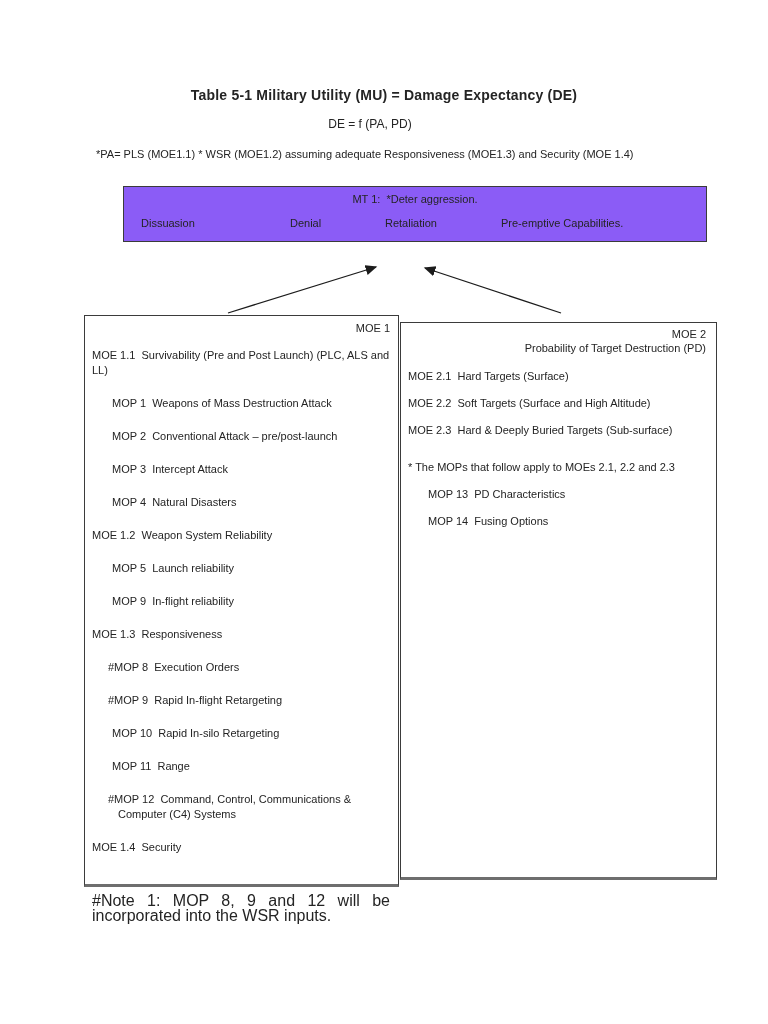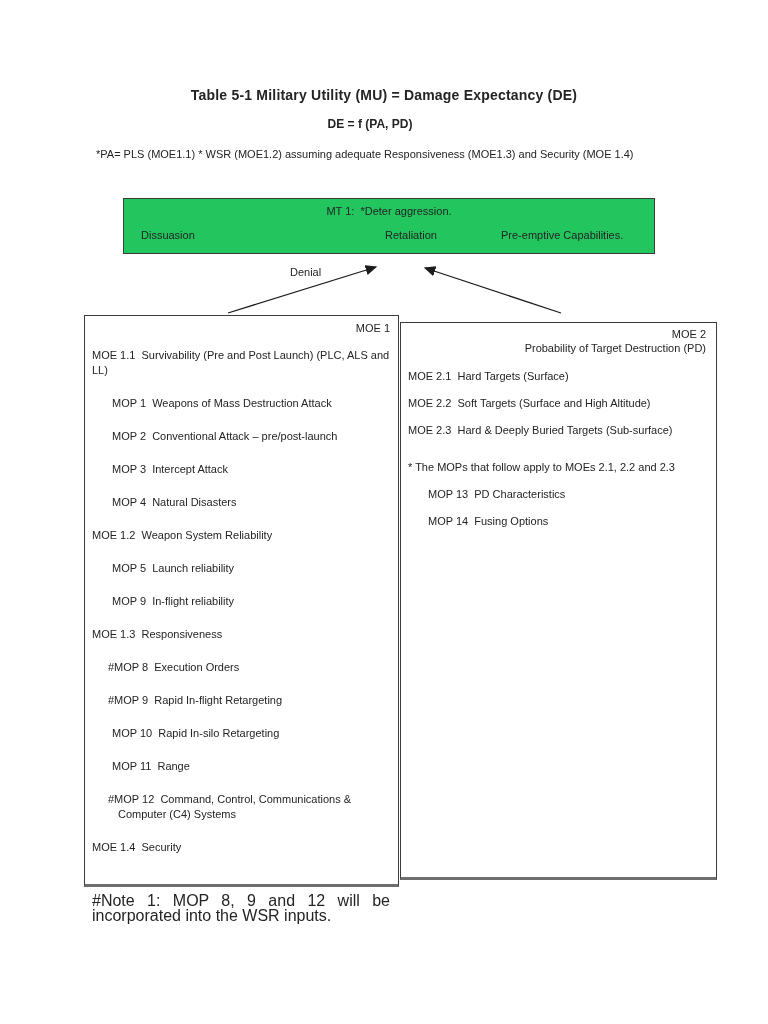--- a/index.html
+++ b/index.html
@@ -7,37 +7,37 @@
     position:relative;width:768px;height:1024px;background:#ffffff;
     font-family:"Liberation Sans","DejaVu Sans",sans-serif;
     color:#242424;overflow:hidden;
   }
   .title{
     position:absolute;top:87px;left:0;width:768px;text-align:center;
     font-size:14px;font-weight:700;letter-spacing:0.2px;
   }
   .subtitle{
     position:absolute;top:117px;left:0;width:740px;text-align:center;
-    font-size:12px;font-weight:700;
+    font-size:12px;font-weight:400;
   }
   .pa-note{
     position:absolute;top:147px;left:96px;width:540px;
     font-size:11px;line-height:15px;white-space:pre-wrap;
   }
   .mt-box{
-    position:absolute;left:123px;top:198px;width:532px;height:56px;
-    border:1.4px solid #3b3b3b;box-sizing:border-box;background:#22c55e;
+    position:absolute;left:123px;top:186px;width:584px;height:56px;
+    border:1.4px solid #3b3b3b;box-sizing:border-box;background:#8b5cf6;
   }
   .mt-title{
     position:absolute;top:6px;left:0;width:100%;text-align:center;
     font-size:11px;white-space:pre-wrap;
   }
   .mt-col{position:absolute;top:30px;font-size:11px;white-space:pre-wrap;}
   .mt-col.c0{left:17px;}
-  .mt-col.c1{left:166px;margin-top:37px;}
+  .mt-col.c1{left:166px;}
   .mt-col.c2{left:261px;}
   .mt-col.c3{left:377px;}
   .arrows{position:absolute;left:0;top:0;width:768px;height:1024px;pointer-events:none;}
   .big-box{
     position:absolute;box-sizing:border-box;background:#fff;
     border:1.4px solid #3b3b3b;border-bottom:3px solid #6e6e6e;
     font-size:11px;line-height:15px;
   }
   .box-moe1{left:84px;top:315px;width:315px;height:572px;padding:5px 8px 0 7px;}
   .box-moe2{left:400px;top:322px;width:317px;height:558px;padding:4px 10px 0 7px;}

